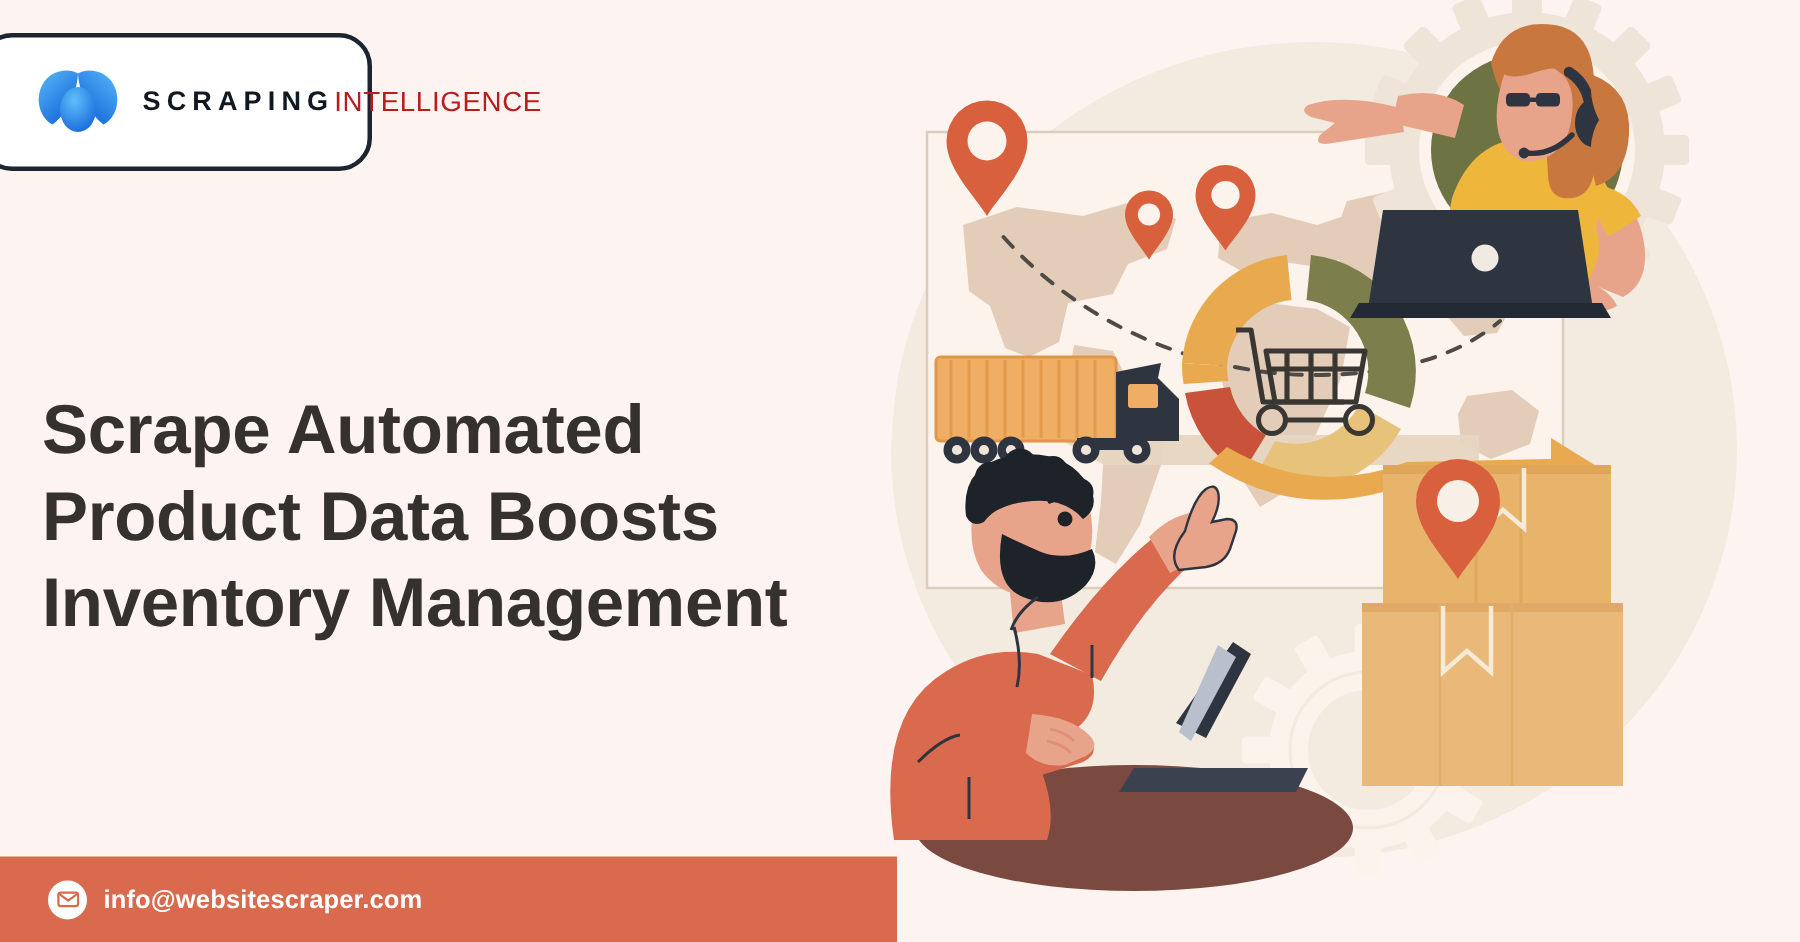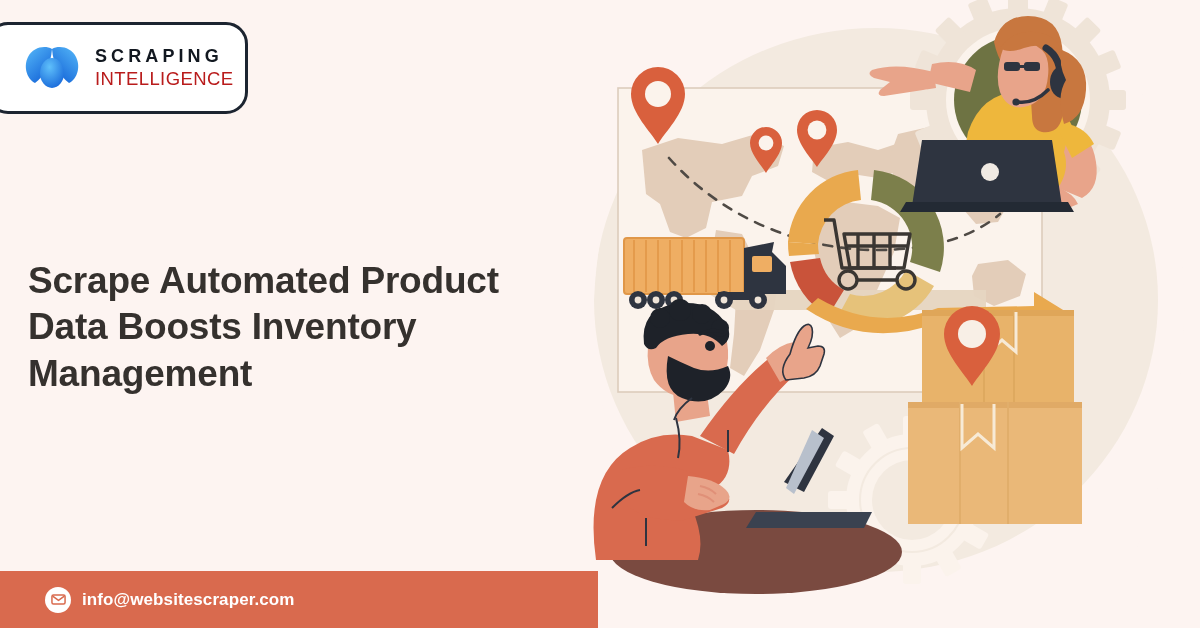--- a/index.html
+++ b/index.html
@@ -17,41 +17,41 @@
   .logo-badge{
     position:absolute; left:-14px; top:22px; width:262px; height:92px;
     background:#FFFFFF;
     border:3px solid #1C2430;
     border-radius:22px;
     display:flex; align-items:center;
     padding-left:34px;
     z-index:30;
   }
   .logo-mark{ width:58px; height:50px; flex:0 0 auto; }
-  .logo-words{ margin-left:14px; display:flex; flex-direction:column; justify-content:center; }
+  .logo-words{ margin-left:14px; display:flex; justify-content:center; }
   .logo-top{
     font-size:18px; font-weight:bold; letter-spacing:4.1px; color:#121820; line-height:1.22;
   }
   .logo-bot{
     font-size:18.5px; font-weight:normal; letter-spacing:.4px; color:#b91c1c; line-height:1.22;
   }
 
   
   .headline{
     position:absolute; left:28px; top:258px; width:540px;
-    font-size:37px; font-weight:bold; color:#35312E;
+    font-size:46px; font-weight:bold; color:#35312E;
     line-height:1.255; letter-spacing:-0.2px;
   }
 
   
   .footer{
     position:absolute; left:0; top:571px; width:598px; height:57px;
     background:#D96A4E;
     display:flex; align-items:center; gap:26px;
-    padding-left:45px;
+    padding-left:32px;
     z-index:30;
   }
   .contact{ display:flex; align-items:center; gap:11px; }
   .cbadge{
     width:26px; height:26px; border-radius:50%; background:#FFFFFF;
     display:flex; align-items:center; justify-content:center; flex:0 0 auto;
   }
   .ctext{ color:#FFFFFF; font-size:17px; font-weight:bold; letter-spacing:.1px; white-space:nowrap; }
 
   

